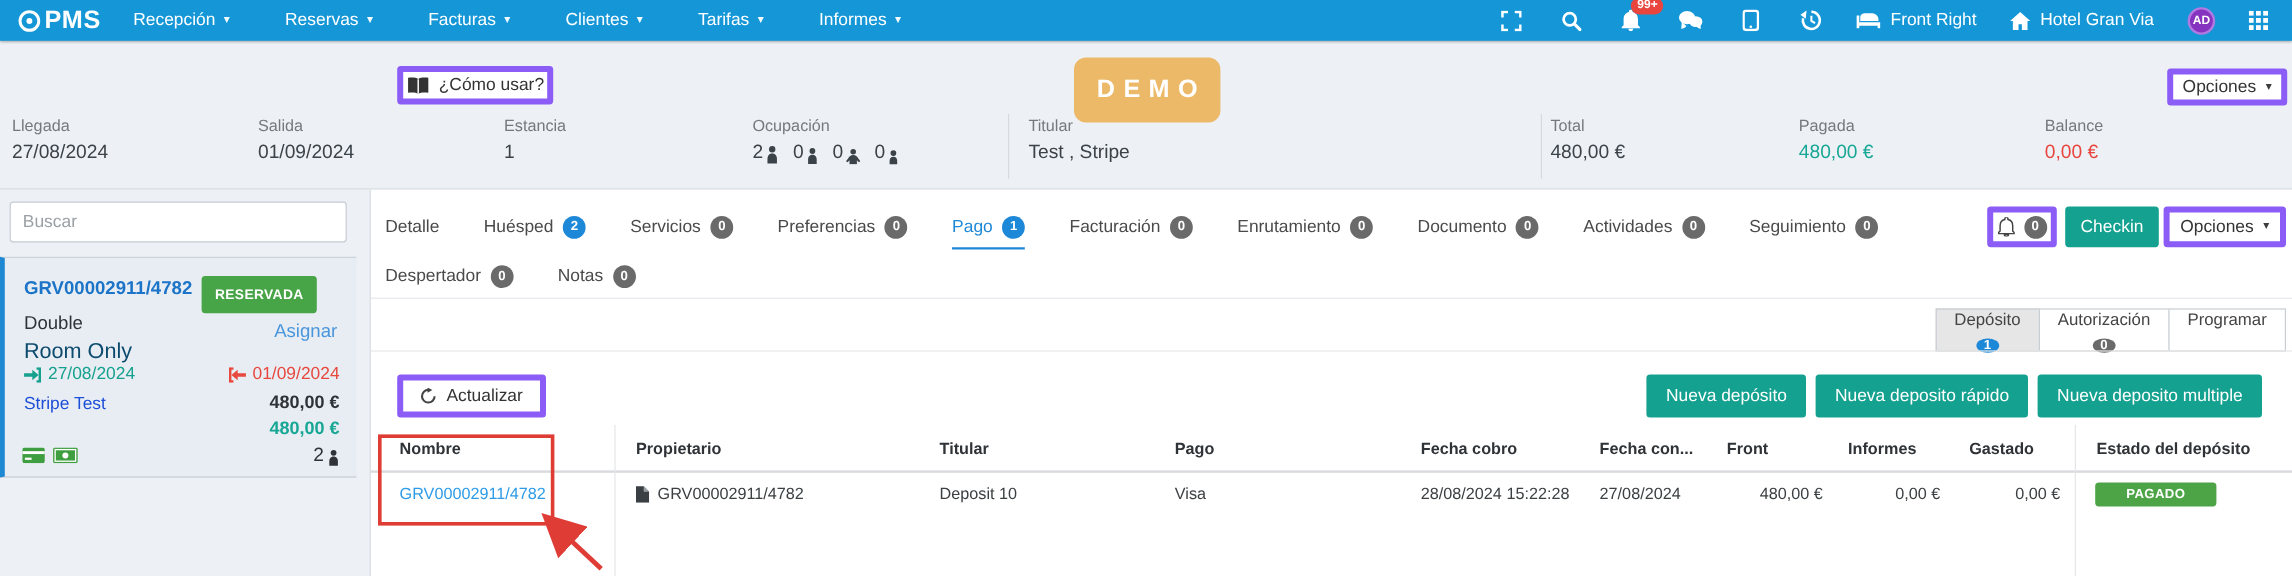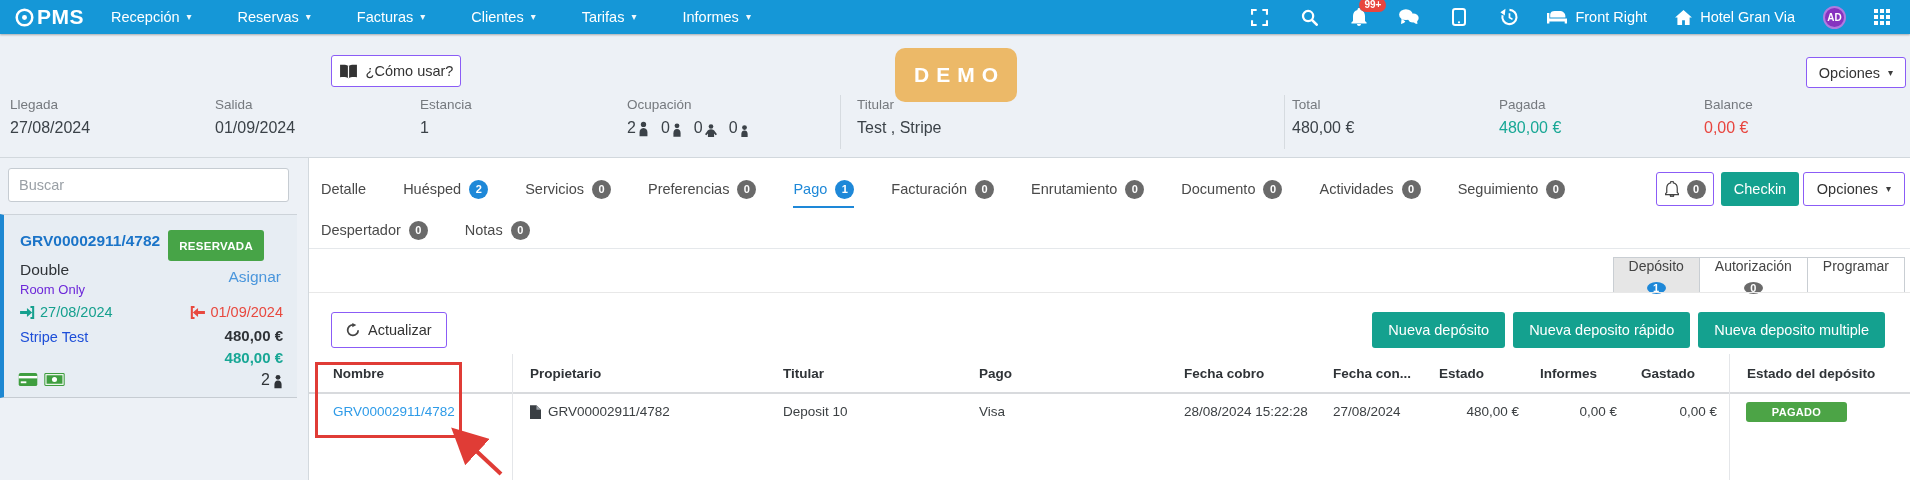--- a/index.html
+++ b/index.html
@@ -18,42 +18,42 @@
   .tb-badge{position:absolute;top:-7px;left:12px;background:#e8453e;color:#fff;font-size:10px;font-weight:700;border-radius:8px;padding:1px 5px;line-height:1.2;}
   .tb-text{display:flex;align-items:center;gap:8px;font-size:14.5px;margin-right:28px;cursor:pointer;white-space:nowrap;}
   .avatar{width:23px;height:23px;border-radius:50%;background:#8633bf;border:2px solid #b07ae0;color:#fff;font-size:10px;font-weight:700;display:flex;align-items:center;justify-content:center;margin-right:24px;cursor:pointer;}
 
   
   .subheader{position:absolute;left:0;top:34px;width:1910px;height:124px;background:#edf1f6;border-bottom:1px solid #d2d8dd;}
   .breadcrumb{position:absolute;left:10px;top:56px;display:flex;gap:3px;z-index:5;}
   .crumb{height:29px;display:flex;align-items:center;background:#3ba1dc;color:#fff;font-size:14px;padding:0 24px 0 15px;clip-path:polygon(0 0,calc(100% - 12px) 0,100% 50%,calc(100% - 12px) 100%,0 100%);cursor:pointer;}
   .crumb.notch{margin-left:-7px;padding-left:24px;clip-path:polygon(0 0,calc(100% - 12px) 0,100% 50%,calc(100% - 12px) 100%,0 100%,12px 50%);}
   .crumb.current{background:#2392d2;}
-  .btn{background:#fff;border:1px solid #8b5cf6;border-radius:3px;color:#333;font-size:14.5px;display:flex;align-items:center;justify-content:center;gap:8px;cursor:pointer;}
+  .btn{background:#fff;border:5px solid #8b5cf6;border-radius:3px;color:#333;font-size:14.5px;display:flex;align-items:center;justify-content:center;gap:8px;cursor:pointer;}
   .btn-como{position:absolute;left:331px;top:55px;width:130px;height:32px;z-index:5;}
   .demo{position:absolute;left:895px;top:48px;width:122px;height:54px;background:#ecb968;border-radius:10px;color:#fff;font-size:21px;font-weight:700;letter-spacing:7px;display:flex;align-items:center;justify-content:center;padding-left:7px;z-index:6;}
   .btn-opciones-top{position:absolute;left:1806px;top:57px;width:100px;height:31px;z-index:5;}
   .sfield{position:absolute;top:97px;white-space:nowrap;}
   .sfield .lab{font-size:13.5px;color:#75797e;margin-bottom:7px;}
   .sfield .val{font-size:16px;color:#3b4248;}
   .val.teal{color:#18a795;}
   .val.red{color:#e8453e;}
   .occ{display:flex;align-items:flex-end;gap:12px;color:#3b4248;}
   .occ .grp{display:flex;align-items:flex-end;gap:2px;font-size:16px;}
   .vdiv{position:absolute;top:95px;height:54px;width:1px;background:#d6dbe0;}
 
   
   .sidebar{position:absolute;left:0;top:158px;width:308px;height:322px;background:#edf1f6;}
   .search{position:absolute;left:8px;top:10px;width:281px;height:34px;border:1px solid #c6ccd2;border-radius:3px;background:#fff;padding:0 10px;font-size:14.5px;color:#333;font-family:inherit;}
   .search::placeholder{color:#9aa0a6;}
   .rescard{position:absolute;left:0;top:56px;width:297px;height:184px;background:#e7edf3;border-top:1px solid #cdd3d9;border-bottom:1px solid #c6ccd2;border-left:4px solid #1e88d2;}
   .rc-ref{position:absolute;left:16px;top:17px;font-size:15.5px;font-weight:700;color:#1b74c8;cursor:pointer;}
   .rc-status{position:absolute;right:33px;top:15px;height:31px;background:#47a447;color:#fff;font-size:11.5px;font-weight:700;border-radius:3px;display:flex;align-items:center;padding:0 11px;letter-spacing:.3px;}
   .rc-room{position:absolute;left:16px;top:46px;font-size:15.5px;font-weight:400;color:#2f3337;}
-  .rc-board{position:absolute;left:16px;top:67px;font-size:13px;color:#6d28d9;}
+  .rc-board{position:absolute;left:16px;top:67px;font-size:18px;color:#0c4a6e;}
   .rc-assign{position:absolute;right:16px;top:53px;font-size:15.5px;color:#4a96dc;cursor:pointer;}
   .rc-date{position:absolute;top:89px;font-size:14.5px;display:flex;align-items:center;gap:5px;}
   .rc-in{left:16px;color:#16a08e;}
   .rc-out{right:14px;color:#e8483e;}
   .rc-guest{position:absolute;left:16px;top:114px;font-size:14.5px;color:#1d4ed8;}
   .rc-amount{position:absolute;right:14px;top:112px;font-size:15px;font-weight:700;color:#2f3337;}
   .rc-paid{position:absolute;right:14px;top:134px;font-size:15px;font-weight:700;color:#18a795;}
   .rc-pay-icons{position:absolute;left:14px;top:158px;display:flex;gap:6px;align-items:center;}
   .rc-pax{position:absolute;right:14px;top:156px;font-size:16px;color:#2f3337;display:flex;align-items:flex-end;gap:3px;}
 
@@ -452,21 +452,21 @@
       <div class="btn-teal">Nueva deposito rápido</div>
       <div class="btn-teal">Nueva deposito multiple</div>
     </div>
 
     <div class="th" style="left:24px;">Nombre</div>
     <div class="th" style="left:221px;">Propietario</div>
     <div class="th" style="left:474px;">Titular</div>
     <div class="th" style="left:670px;">Pago</div>
     <div class="th" style="left:875px;">Fecha cobro</div>
     <div class="th" style="left:1024px;">Fecha con...</div>
-    <div class="th" style="left:1130px;">Estado</div>
+    <div class="th" style="left:1130px;">Front</div>
     <div class="th" style="left:1231px;">Informes</div>
     <div class="th" style="left:1332px;">Gastado</div>
     <div class="th" style="left:1438px;">Estado del depósito</div>
     <div class="thead-line"></div>
     <div class="col-sep" style="left:203px;"></div>
     <div class="col-sep" style="left:1420px;"></div>
 
     <div class="td link" style="left:24px;">GRV00002911/4782</div>
     <div class="td cell-file" style="left:221px;">
       <span class="ic">

